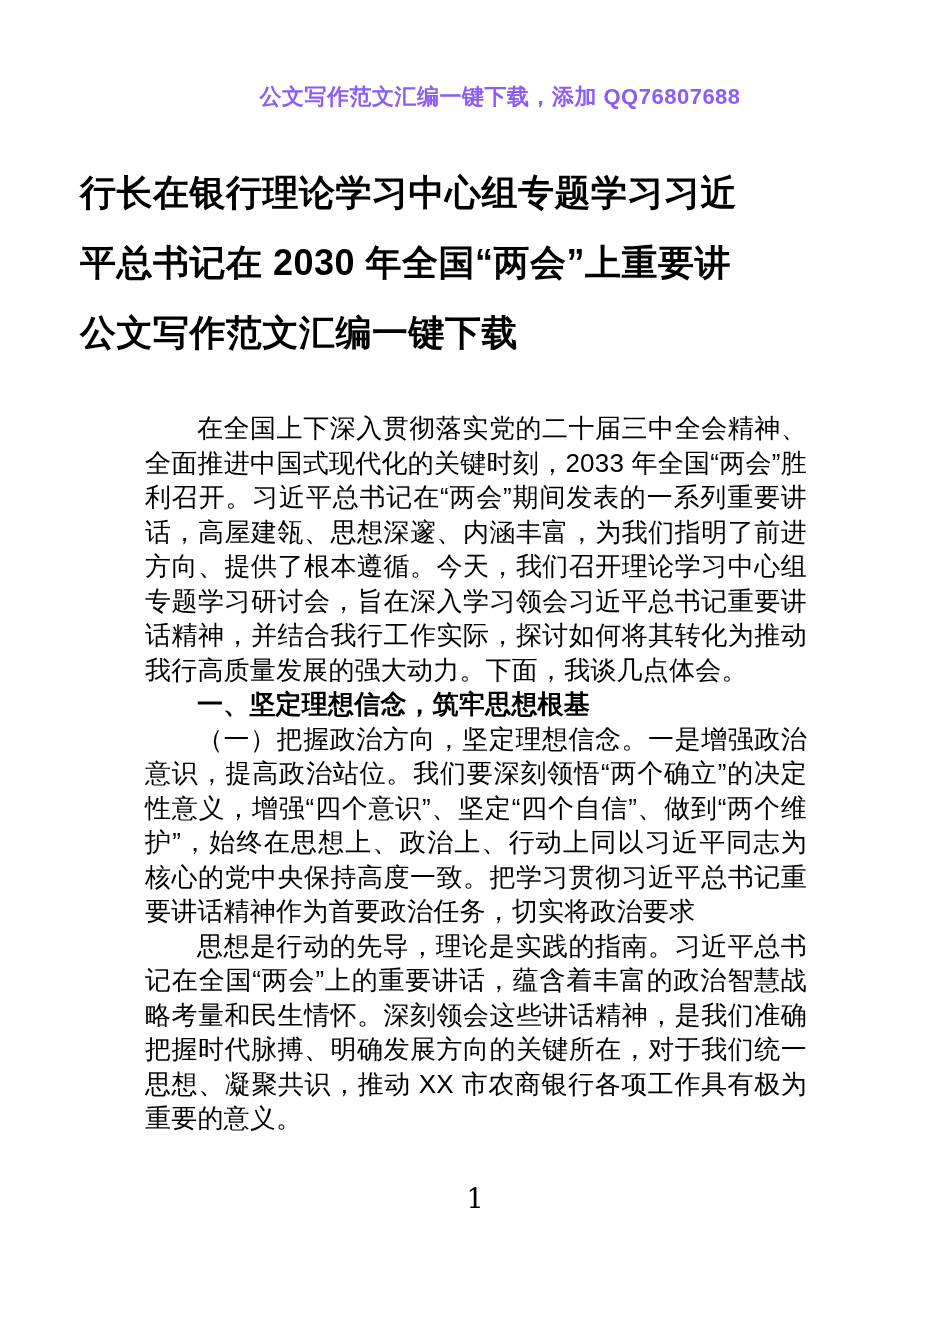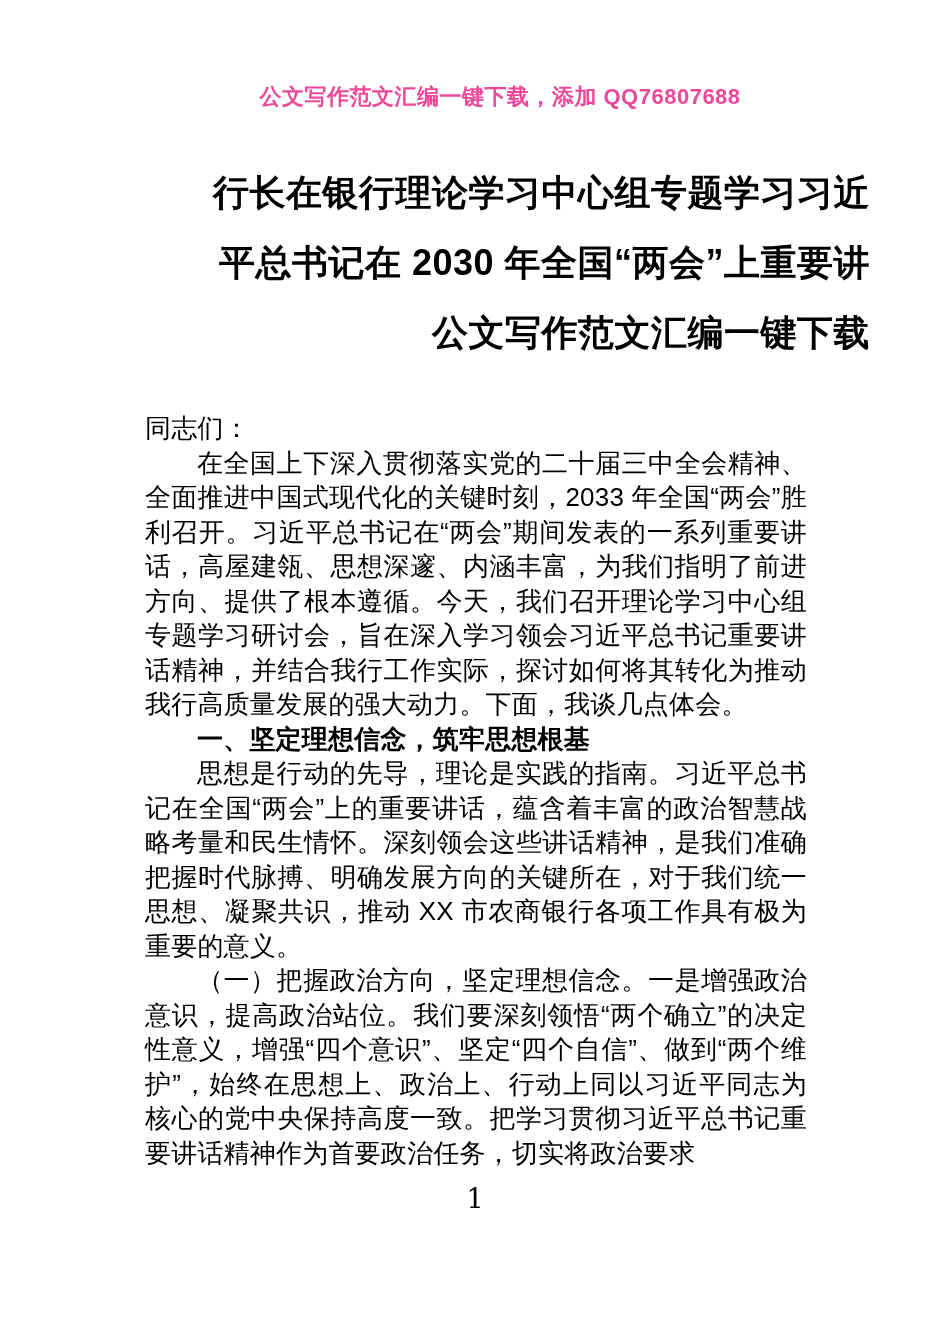--- a/index.html
+++ b/index.html
@@ -31,21 +31,21 @@
     letter-spacing: 0.5px;
     white-space: nowrap;
   }
 
   
   .doc-title {
     position: absolute;
     top: 158px;
     left: 80px;
     right: 80px;
-    text-align: right;
+    text-align: left;
     font-size: 36px;
     font-weight: 700;
     line-height: 70px;
     letter-spacing: 0.5px;
   }
 
   
   .content {
     position: absolute;
     top: 411px;
@@ -79,31 +79,30 @@
     font-family: "DejaVu Serif", "Liberation Serif", serif;
     font-size: 27px;
     color: #000000;
   }
 </style>
 </head>
 <body>
 
 <div class="page" style="background: rgb(255, 255, 255); color: rgb(0, 0, 0);">
 
-  <div class="notice" style="color: #ec4899;">公文写作范文汇编一键下载，添加 QQ76807688</div>
+  <div class="notice" style="color: #8b5cf6;">公文写作范文汇编一键下载，添加 QQ76807688</div>
 
   <div class="doc-title">
     <div>行长在银行理论学习中心组专题学习习近</div>
     <div>平总书记在 2030 年全国“两会”上重要讲</div>
     <div>公文写作范文汇编一键下载</div>
   </div>
 
   <div class="content">
-    <p class="no-indent">同志们：</p>
     <p>在全国上下深入贯彻落实党的二十届三中全会精神、全面推进中国式现代化的关键时刻，2033 年全国“两会”胜利召开。习近平总书记在“两会”期间发表的一系列重要讲话，高屋建瓴、思想深邃、内涵丰富，为我们指明了前进方向、提供了根本遵循。今天，我们召开理论学习中心组专题学习研讨会，旨在深入学习领会习近平总书记重要讲话精神，并结合我行工作实际，探讨如何将其转化为推动我行高质量发展的强大动力。下面，我谈几点体会。</p>
     <p class="section-heading">一、坚定理想信念，筑牢思想根基</p>
+    <p>（一）把握政治方向，坚定理想信念。一是增强政治意识，提高政治站位。我们要深刻领悟“两个确立”的决定性意义，增强“四个意识”、坚定“四个自信”、做到“两个维护”，始终在思想上、政治上、行动上同以习近平同志为核心的党中央保持高度一致。把学习贯彻习近平总书记重要讲话精神作为首要政治任务，切实将政治要求</p>
     <p>思想是行动的先导，理论是实践的指南。习近平总书记在全国“两会”上的重要讲话，蕴含着丰富的政治智慧战略考量和民生情怀。深刻领会这些讲话精神，是我们准确把握时代脉搏、明确发展方向的关键所在，对于我们统一思想、凝聚共识，推动 XX 市农商银行各项工作具有极为重要的意义。</p>
-    <p>（一）把握政治方向，坚定理想信念。一是增强政治意识，提高政治站位。我们要深刻领悟“两个确立”的决定性意义，增强“四个意识”、坚定“四个自信”、做到“两个维护”，始终在思想上、政治上、行动上同以习近平同志为核心的党中央保持高度一致。把学习贯彻习近平总书记重要讲话精神作为首要政治任务，切实将政治要求</p>
   </div>
 
   <div class="page-number">1</div>
 
 </div>
 
 </body></html>

